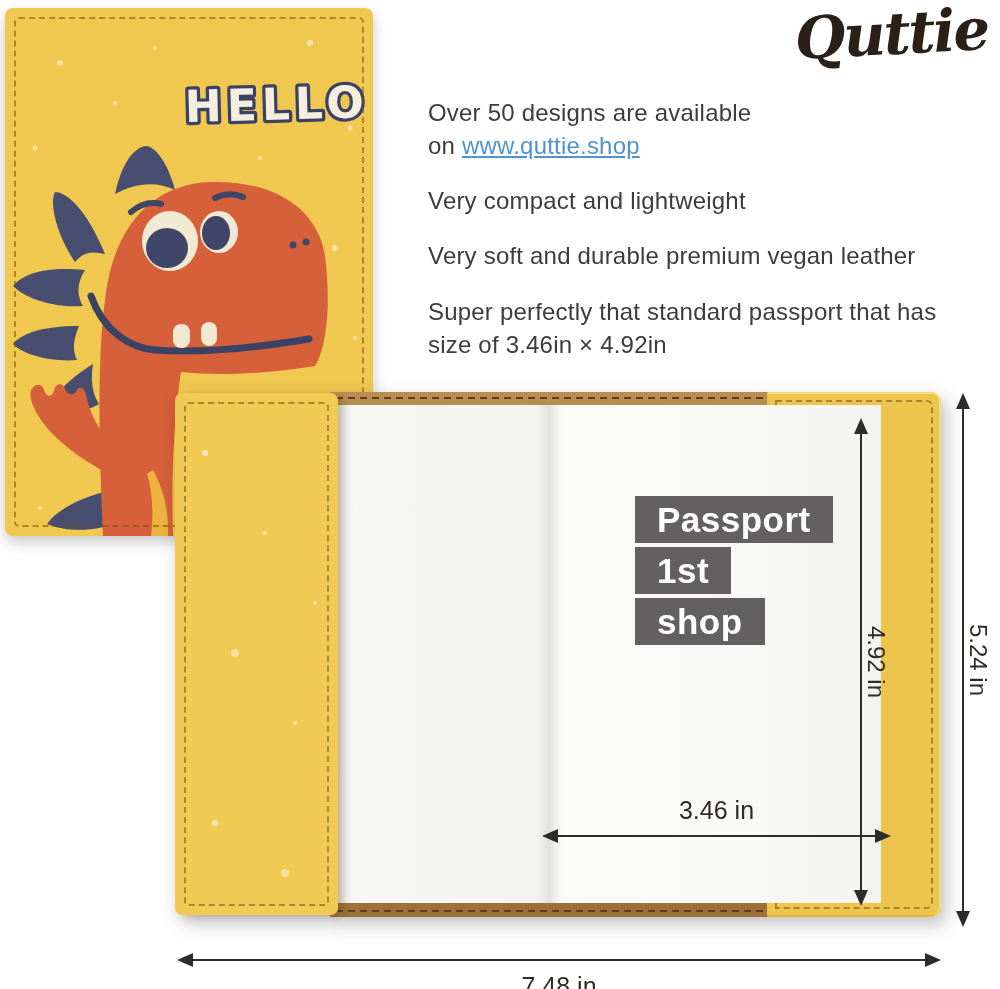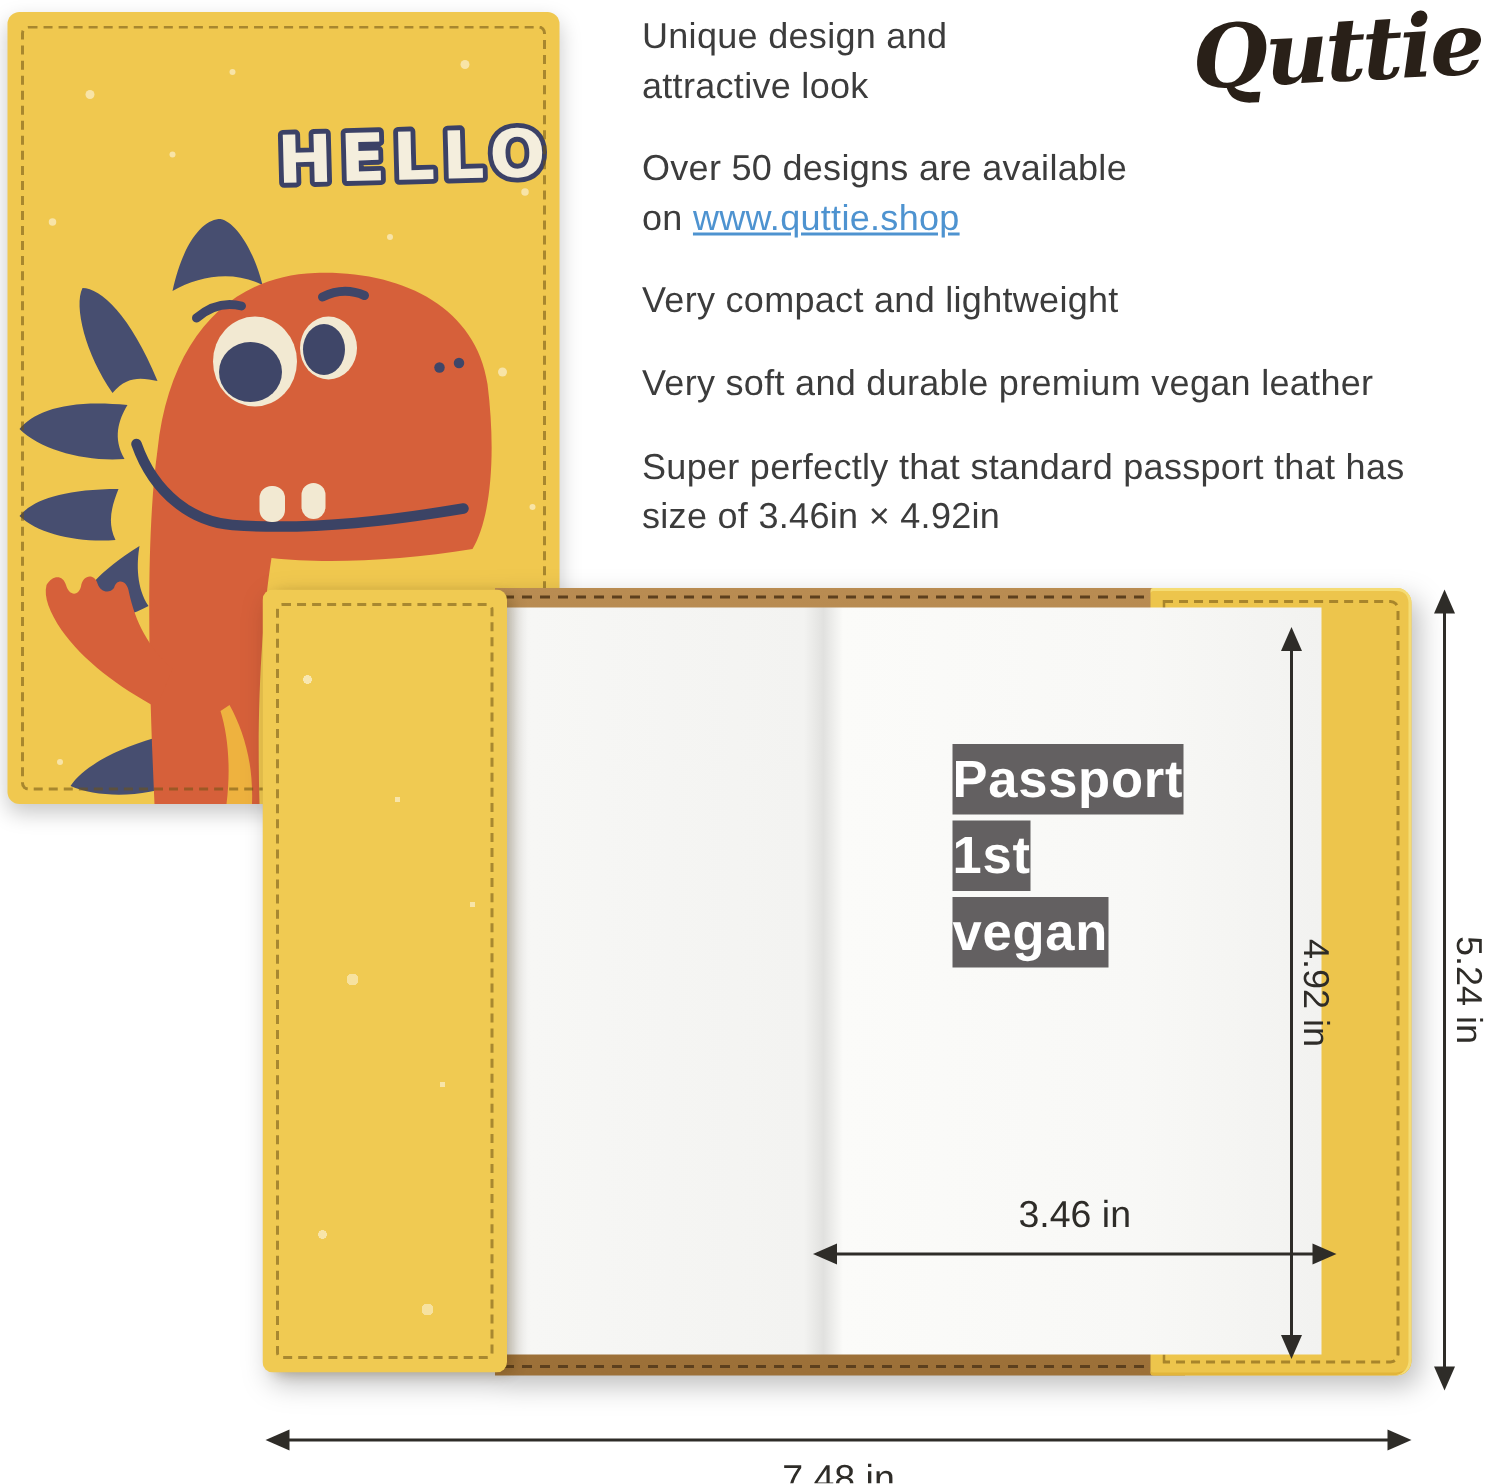--- a/index.html
+++ b/index.html
@@ -35,21 +35,21 @@
   .right-edge{position:absolute;left:592px;top:0;width:174px;height:525px;background:#edc54c;
         border-radius:2px 10px 10px 2px;box-shadow:inset -2px 0 0 #f5dc74,inset 0 2px 0 #f5dc74,inset 0 -2px 0 #e2b53a;}
   .right-edge:before{content:"";position:absolute;inset:8px;border:2px dashed rgba(100,70,10,.5);
         border-radius:0 6px 6px 0;}
   .page{position:absolute;left:163px;top:13px;width:543px;height:498px;
         background:linear-gradient(90deg,#e9e9e7 0px,#f7f7f5 16px,#f3f3f1 198px,#e1e1df 211px,
                    #fbfbf9 224px,#f8f8f6 420px,#f2f2f0 543px);}
   .page-label{position:absolute;left:460px;top:104px;display:flex;flex-direction:column;
         align-items:flex-start;gap:4px;}
   .pblock{background:#636061;color:#ffffff;font-weight:bold;font-size:35px;line-height:47px;
-        padding:0 0;letter-spacing:.5px;}
+        padding:0 22px;letter-spacing:.5px;}
   .tag{position:absolute;left:129px;top:379px;width:31px;height:134px;background:#f7f6f1;
         box-shadow:1px 1px 3px rgba(0,0,0,.28);display:flex;align-items:center;justify-content:center;}
   .tag span{transform:rotate(-90deg);font-size:15.5px;color:#2f2f2f;white-space:nowrap;letter-spacing:.3px;}
   .flap{position:absolute;left:0;top:1px;width:163px;height:522px;background:#f0ca52;border-radius:7px;
         box-shadow:6px 2px 9px -2px rgba(70,45,0,.30);
         background-image:
           radial-gradient(circle 3px at 30px 60px, rgba(255,255,255,.55) 97%,transparent),
           radial-gradient(circle 2px at 90px 140px, rgba(255,255,255,.5) 97%,transparent),
           radial-gradient(circle 4px at 60px 260px, rgba(255,255,255,.45) 97%,transparent),
           radial-gradient(circle 2px at 120px 330px, rgba(255,255,255,.5) 97%,transparent),
@@ -141,40 +141,38 @@
         <circle cx="288" cy="237" r="3.5"></circle>
           <circle cx="301" cy="234" r="3.5"></circle>
       </g>
 
       <text x="180" y="114" font-family="DejaVu Sans, sans-serif" font-size="44" font-weight="bold" letter-spacing="5" fill="#f4eedd" stroke="#3b4166" stroke-width="6.5" paint-order="stroke" stroke-linejoin="round" transform="rotate(-1.5 180 100)">HELLO</text>
     </svg>
   </div>
 
   <div class="logo">Quttie</div>
 
-  <div class="feature f1">Unique design and
-attractive look</div>
   <div class="feature f2"><span>Over 50 designs are available
 on </span><a>www.quttie.shop</a></div>
   <div class="feature f4">Very soft and durable premium vegan leather</div>
   <div class="feature f3">Very compact and lightweight</div>
   <div class="feature f5">Super perfectly that standard passport that has
 size of 3.46in × 4.92in</div>
 
   <div class="passport">
     <div class="cork">
       <div class="stitch-h st-top"></div>
       <div class="stitch-h st-bot"></div>
     </div>
     <div class="right-edge"></div>
     <div class="page"></div>
     <div class="page-label">
       <div class="pblock">Passport</div>
       <div class="pblock">1st</div>
-      <div class="pblock">vegan</div>
+      <div class="pblock">shop</div>
     </div>
     <div class="tag">
         <span>www.quttie.shop</span>
       </div>
     <div class="flap"></div>
   </div>
 
   <div class="vdim d492">
     <div class="up"></div>
     <div class="vline"></div>

